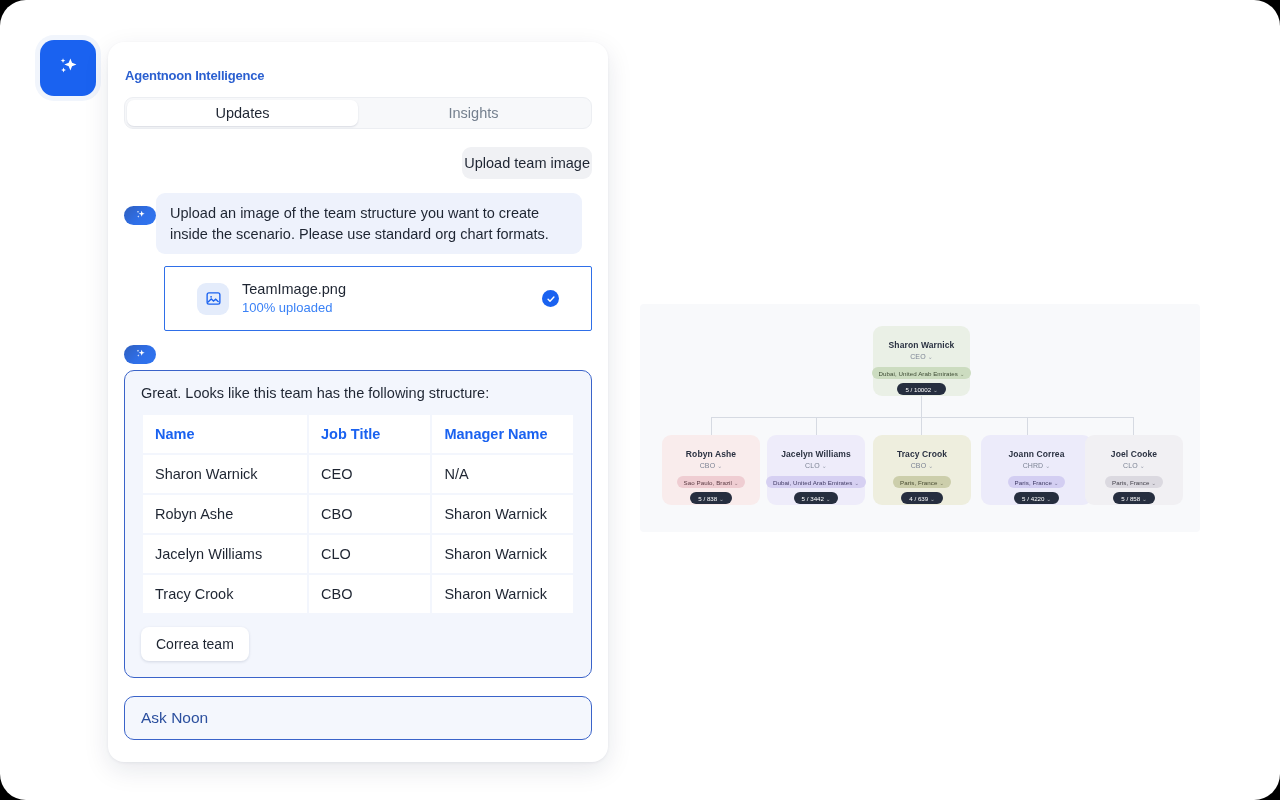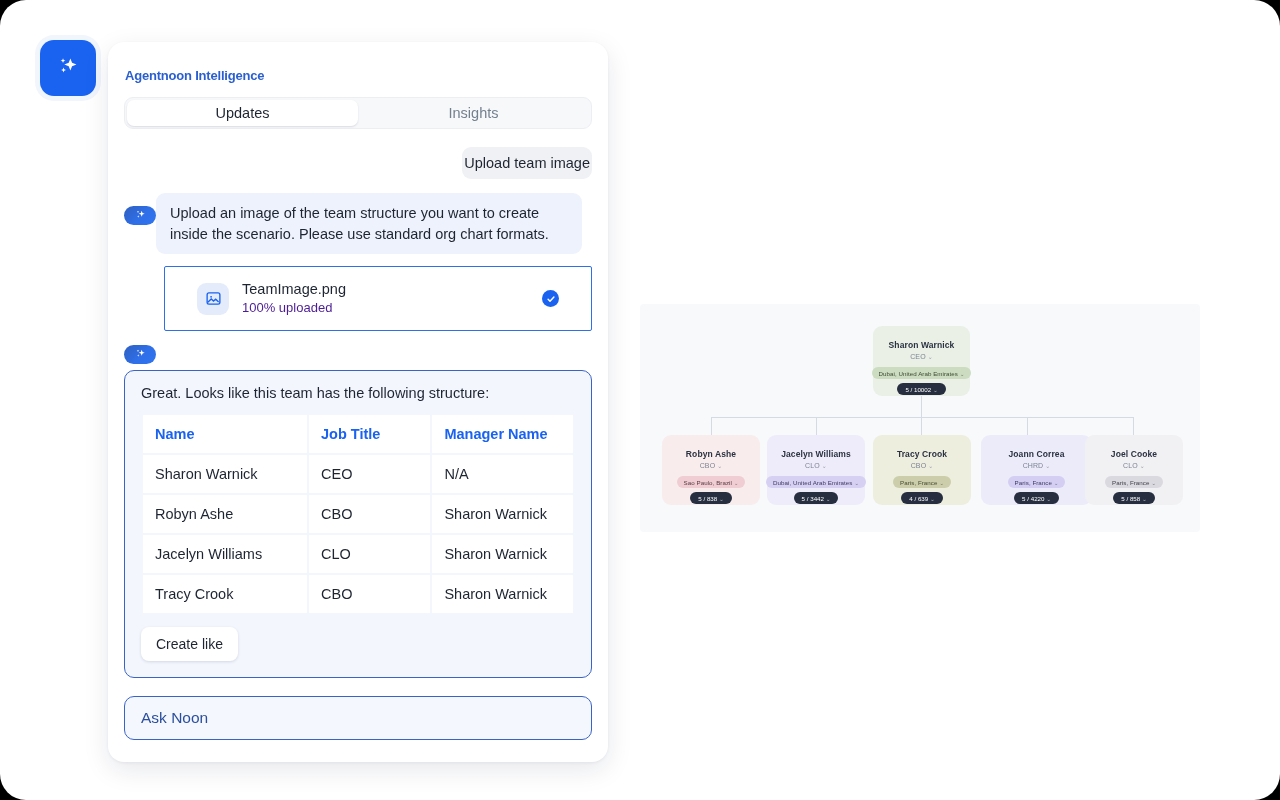--- a/index.html
+++ b/index.html
@@ -140,21 +140,21 @@
     height: 32px;
     border-radius: 9px;
     background: #e4ecfb;
     display: flex;
     align-items: center;
     justify-content: center;
     flex: 0 0 auto;
   }
   .file-meta { flex: 1 1 auto; }
   .file-name { font-size: 14.5px; color: #1e2532; line-height: 1.3; }
-  .file-status { font-size: 13px; color: #4c1d95; line-height: 1.4; }
+  .file-status { font-size: 13px; color: #3b82f6; line-height: 1.4; }
   .file-check {
     width: 17px; height: 17px; border-radius: 50%;
     background: #1a62f0;
     display: flex; align-items: center; justify-content: center;
     flex: 0 0 auto;
   }
 
   
   .structure-card {
     margin-top: 2px;
@@ -373,21 +373,21 @@
             <td>Sharon Warnick</td>
           </tr>
           <tr>
             <td>Tracy Crook</td>
             <td>CBO</td>
             <td>Sharon Warnick</td>
           </tr>
         </tbody>
       </table>
 
-      <button class="create-team-btn">Create like</button>
+      <button class="create-team-btn">Correa team</button>
     </div>
 
     <div class="ask-box">
       <input type="text" placeholder="Ask Noon" style="">
     </div>
   </div>
 
   <div class="chart-canvas">
     <div class="chart-inner">
 

